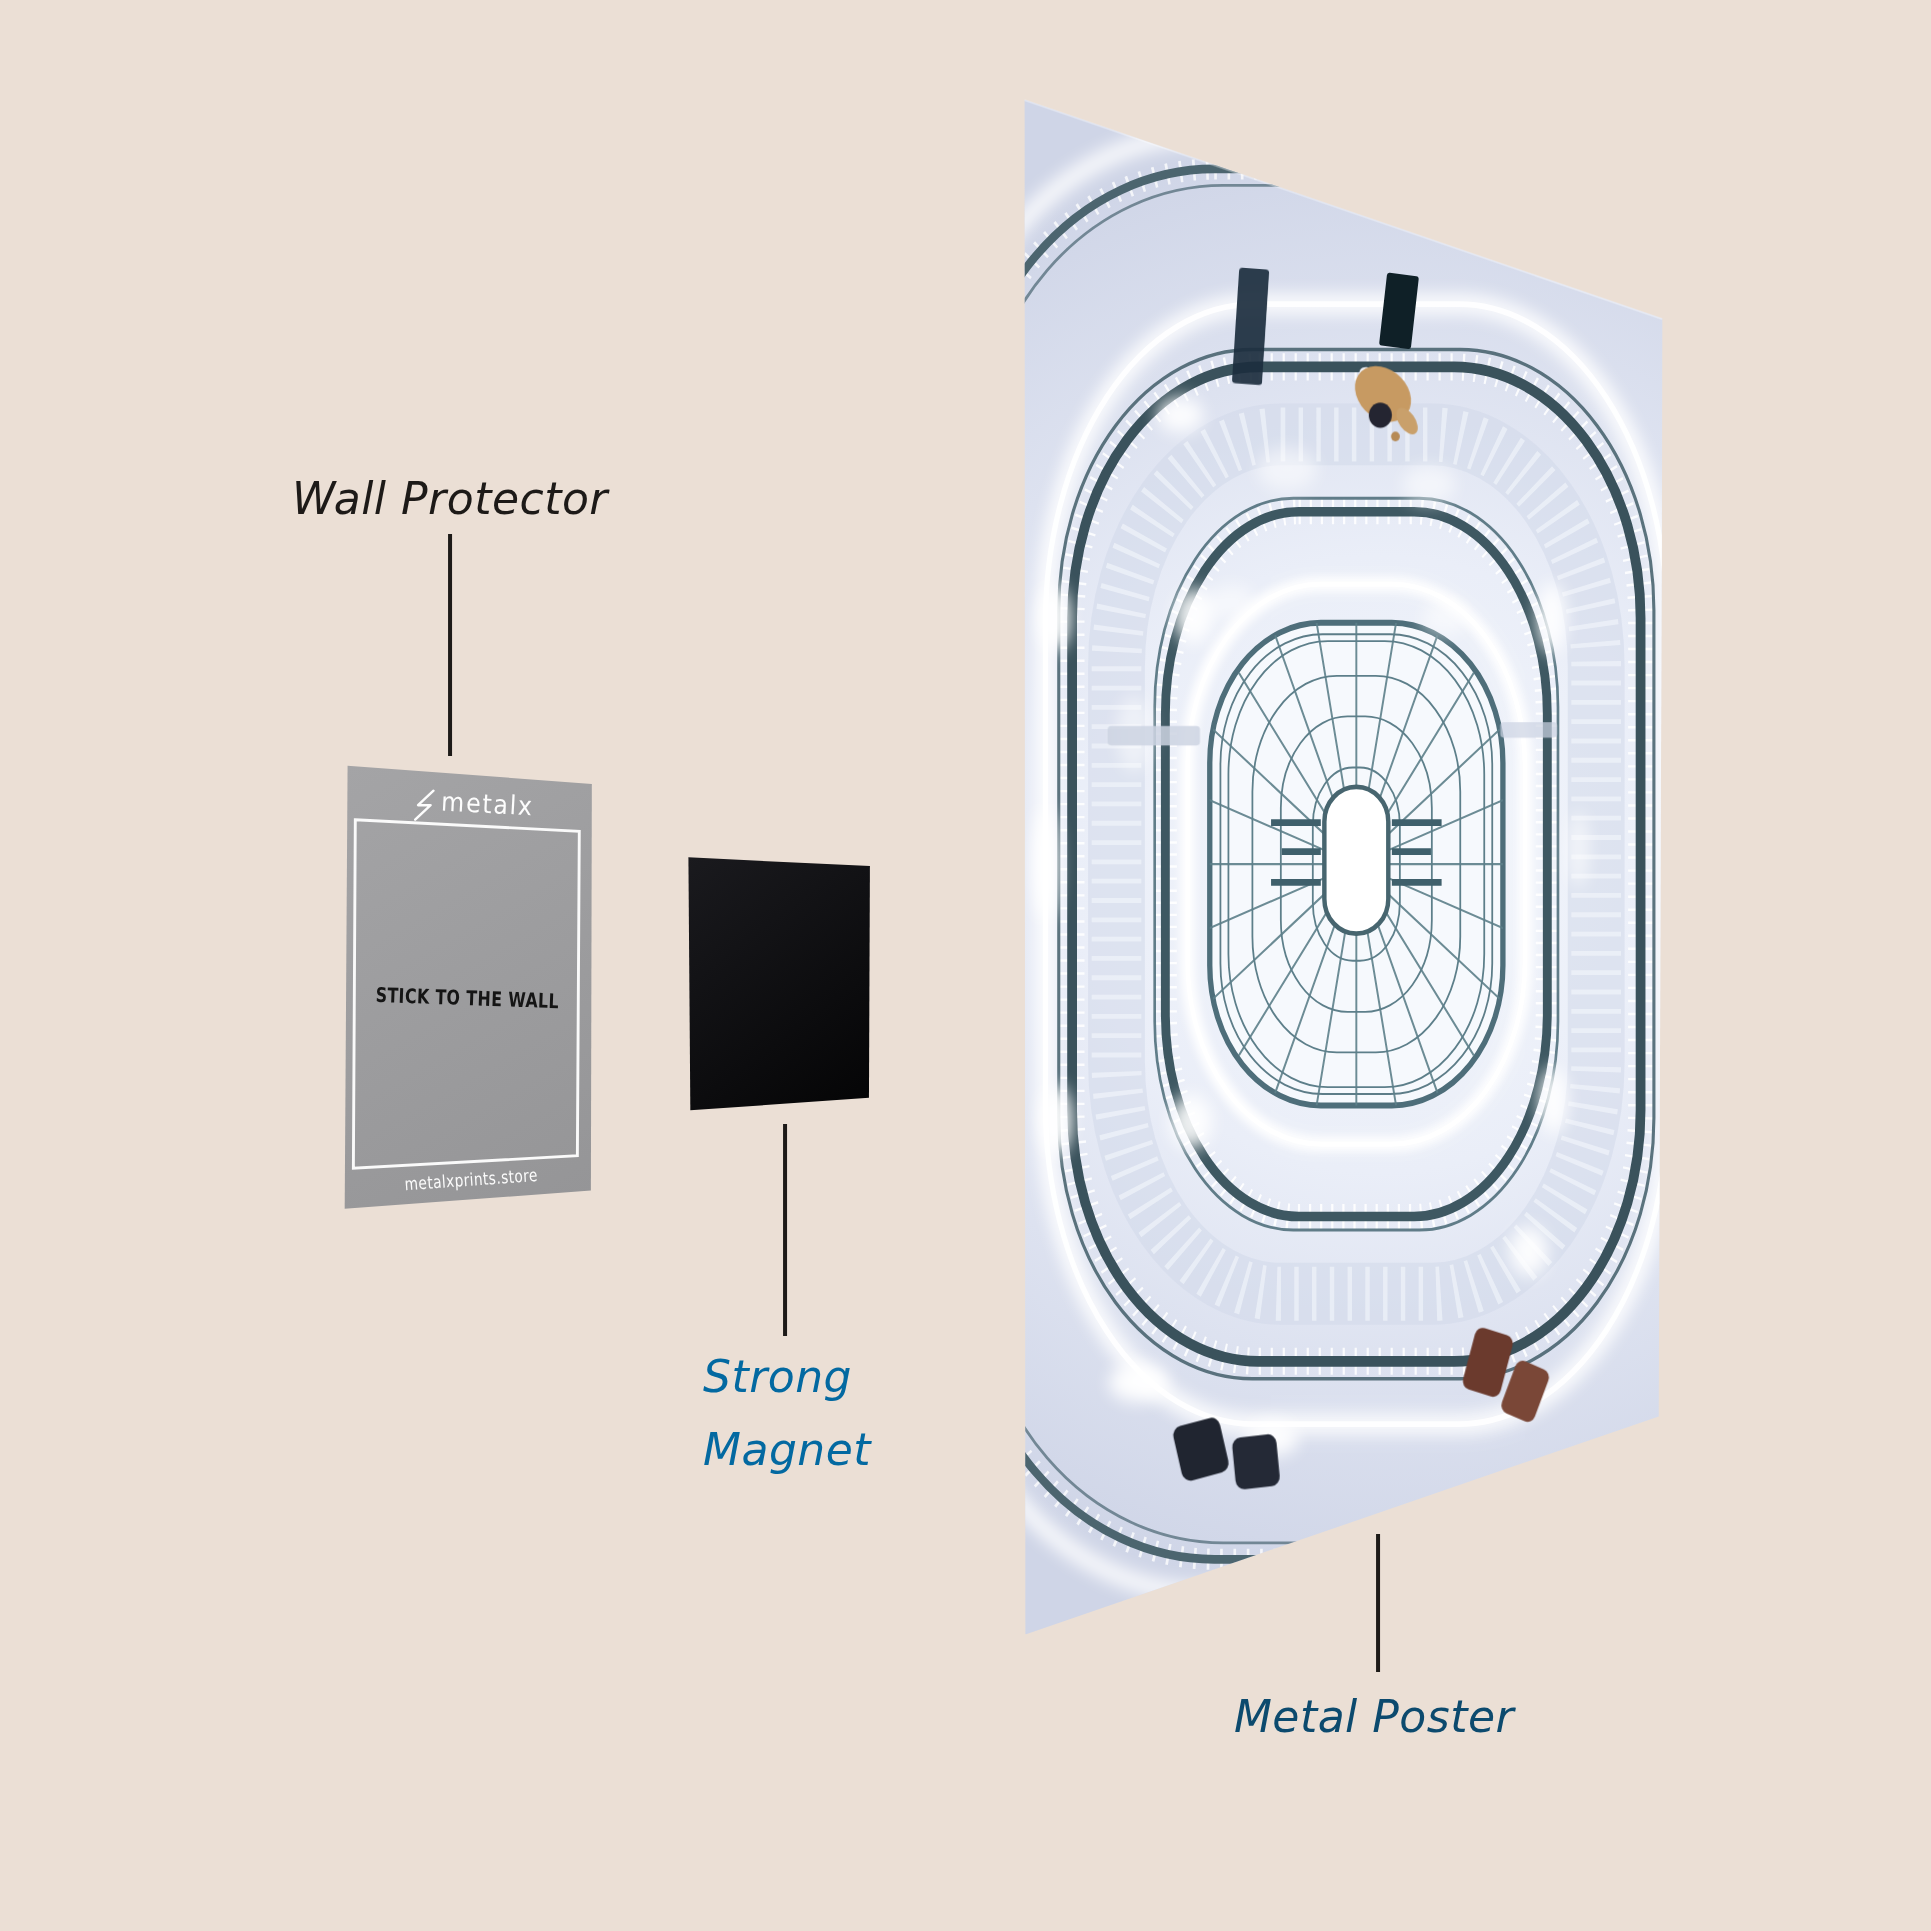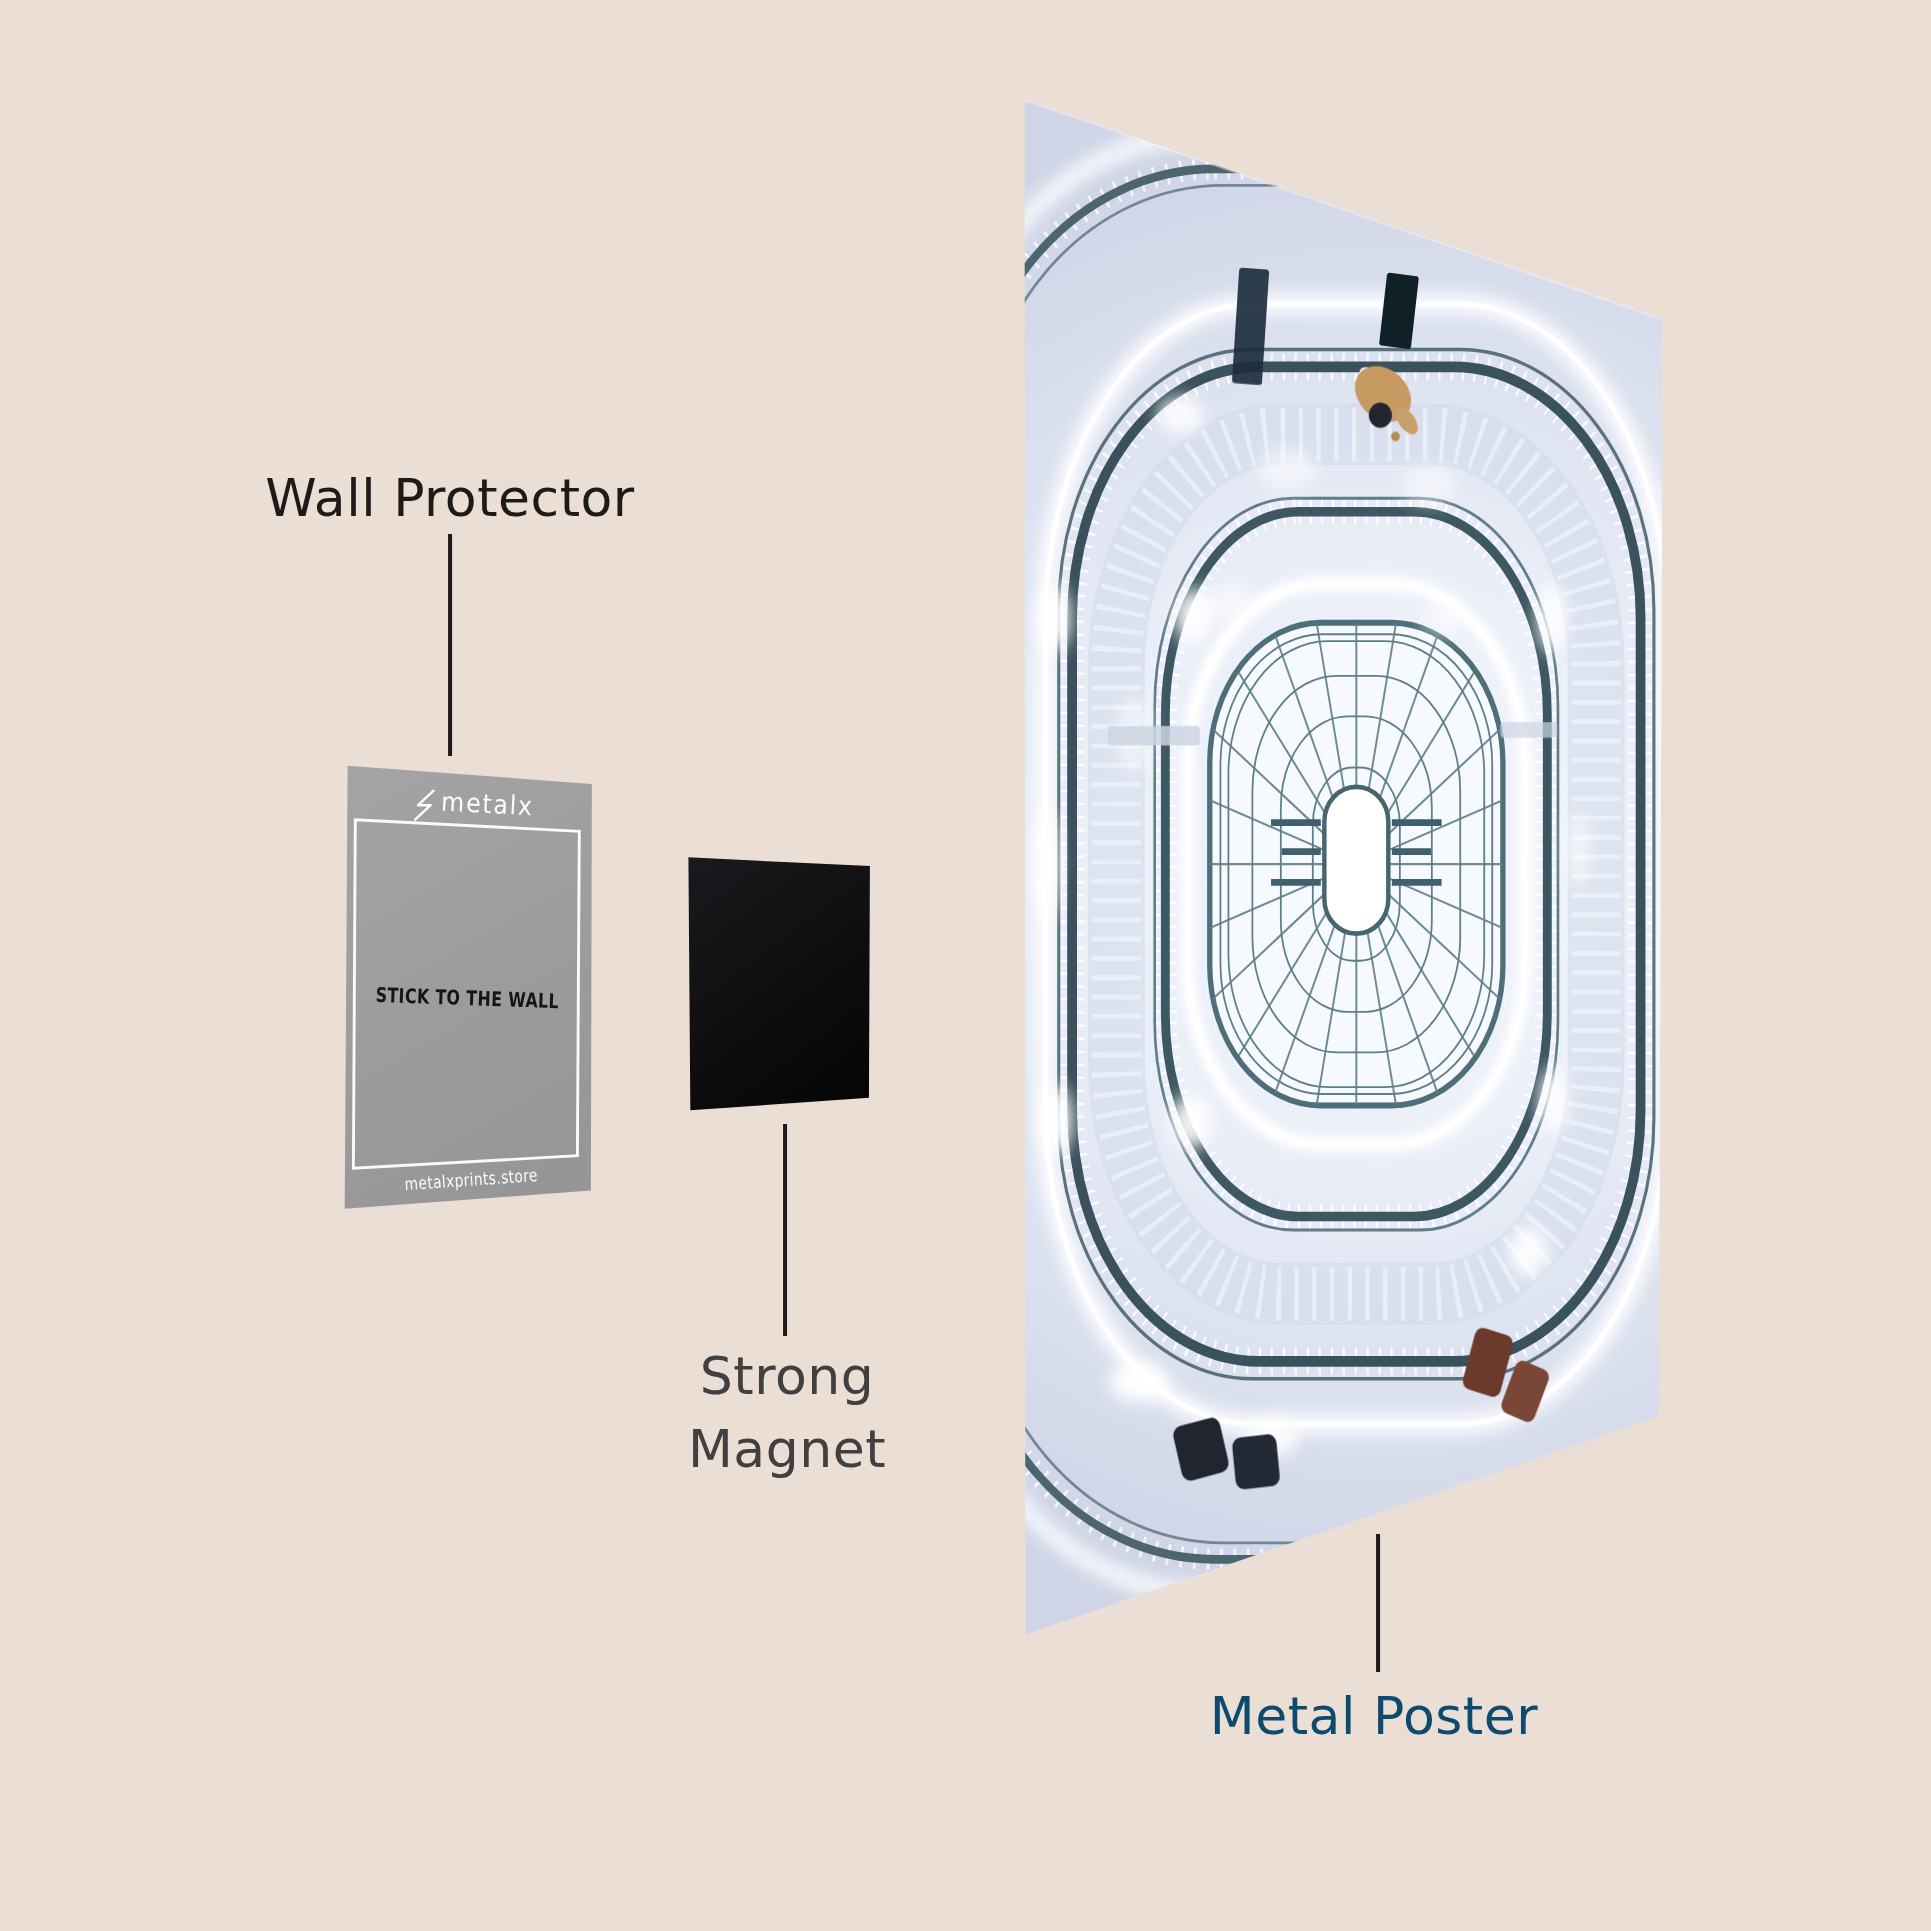--- a/index.html
+++ b/index.html
@@ -6,26 +6,26 @@
   #stage{
     position:relative;
     width:1931px;height:1931px;
     overflow:hidden;
     font-family:"DejaVu Sans", sans-serif;
   }
   #scene-svg{position:absolute;left:0;top:0;}
   .callout-label{
     position:absolute;
     transform:translateX(-50%);
-    font-size:52px;
+    font-size:44px;
     line-height:73px;
     color:#1d1a18;
-    text-align:center;
     white-space:nowrap;
     letter-spacing:0.5px;
+    font-style:italic;
   }
   .leader-line{
     position:absolute;
     width:3.9px;
     transform:translateX(-50%);
     background:#1d1a18;
   }
   .svg-text{font-family:"DejaVu Sans", sans-serif;}
 </style>
 </head>
@@ -171,21 +171,21 @@
 </svg>
 
 <div class="leader-line" style="left: 450px; top: 534px; height: 222px; background: rgb(29, 26, 24);"></div>
 <div class="leader-line" style="left: 785px; top: 1124px; height: 212px; background: rgb(29, 26, 24);"></div>
 <div class="leader-line" style="left: 1378px; top: 1534px; height: 138px; background: rgb(29, 26, 24);"></div>
 
 <div class="callout-label" style="left: 450px; top: 462px; color: rgb(29, 26, 24);">
   <span>Wall Protector</span>
 </div>
 
-<div class="callout-label" style="left: 787px; top: 1340px; color: #404040;">
+<div class="callout-label" style="left: 787px; top: 1340px; color: #0369a1;">
   <div>Strong</div>
   <div>Magnet</div>
 </div>
 
 <div class="callout-label" style="left: 1374px; top: 1680px; color: #0c4a6e;">
   <span>Metal Poster</span>
 </div>
 
 </div>
 

